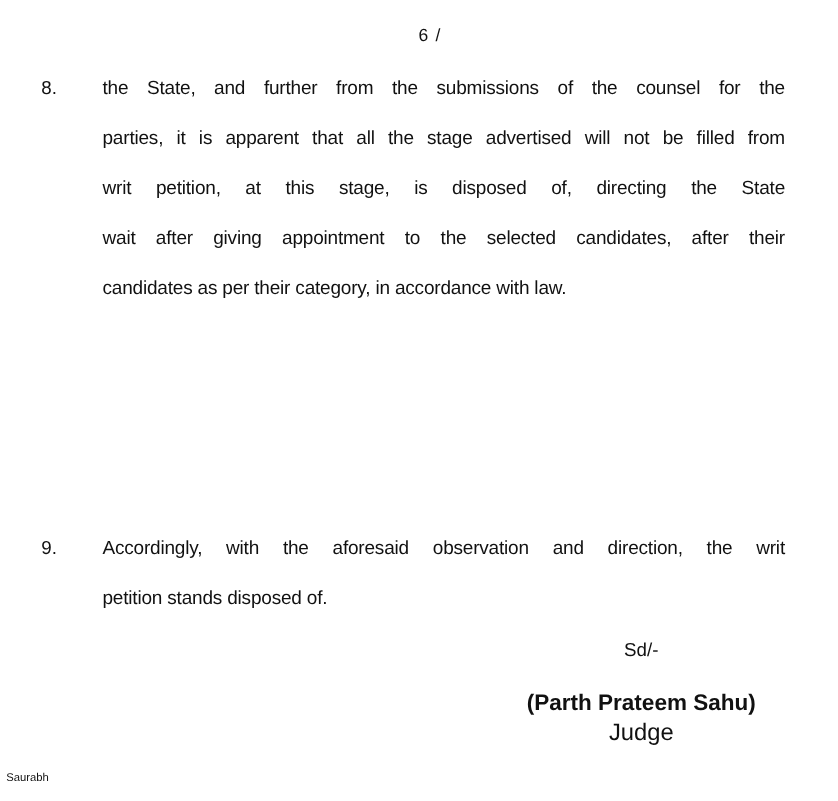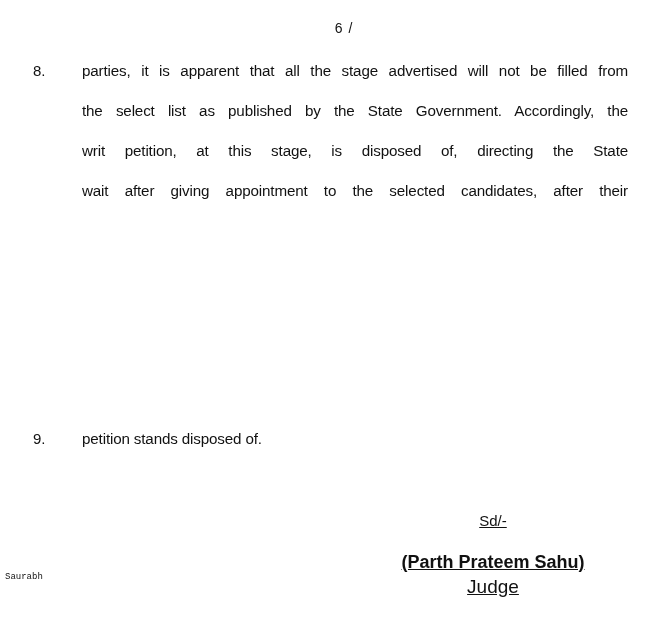--- a/index.html
+++ b/index.html
@@ -56,66 +56,67 @@
       white-space: nowrap;
       overflow: visible;
     }
     .para-body .ln.last {
       text-align-last: left;
     }
     #para8 { top: 51px; }
     #para9 { top: 419px; }
     .signature {
       position: absolute;
-      left: 380px;
+      left: 400px;
       width: 226px;
       text-align: center;
-      text-decoration: underline;
     }
     .sd {
       top: 512px;
       font-size: 15px;
     }
     .judge-name {
       top: 552px;
       font-size: 18px;
       font-weight: bold;
     }
     .judge-title {
       top: 576px;
       font-size: 19px;
     }
     .initials {
       position: absolute;
       left: 5px;
-      top: 572px;
+      top: 617px;
       font-size: 9px;
-      font-family: Liberation Mono, monospace;
+      font-family: Liberation Sans, sans-serif;
     }
   </style>
 </head>
 <body>
 
 <div>
 
   <div class="page-number">6 /</div>
 
   <div class="para" id="para8">
     <span class="para-num">8.</span>
     <div class="para-body">
+      <span class="ln">the State, and further from the submissions of the counsel for the</span>
       <span class="ln">parties, it is apparent that all the stage advertised will not be filled from</span>
-      <span class="ln">the select list as published by the State Government. Accordingly, the</span>
       <span class="ln">writ petition, at this stage, is disposed of, directing the State</span>
       <span class="ln">wait after giving appointment to the selected candidates, after their</span>
+      <span class="ln last">candidates as per their category, in accordance with law.</span>
     </div>
   </div>
 
   <div class="para" id="para9">
     <span class="para-num">9.</span>
     <div class="para-body">
+      <span class="ln">Accordingly, with the aforesaid observation and direction, the writ</span>
       <span class="ln last">petition stands disposed of.</span>
     </div>
   </div>
 
   <div class="signature sd">Sd/-</div>
   <div class="signature judge-name">(Parth Prateem Sahu)</div>
   <div class="signature judge-title">Judge</div>
 
   <div class="initials">Saurabh</div>
 

